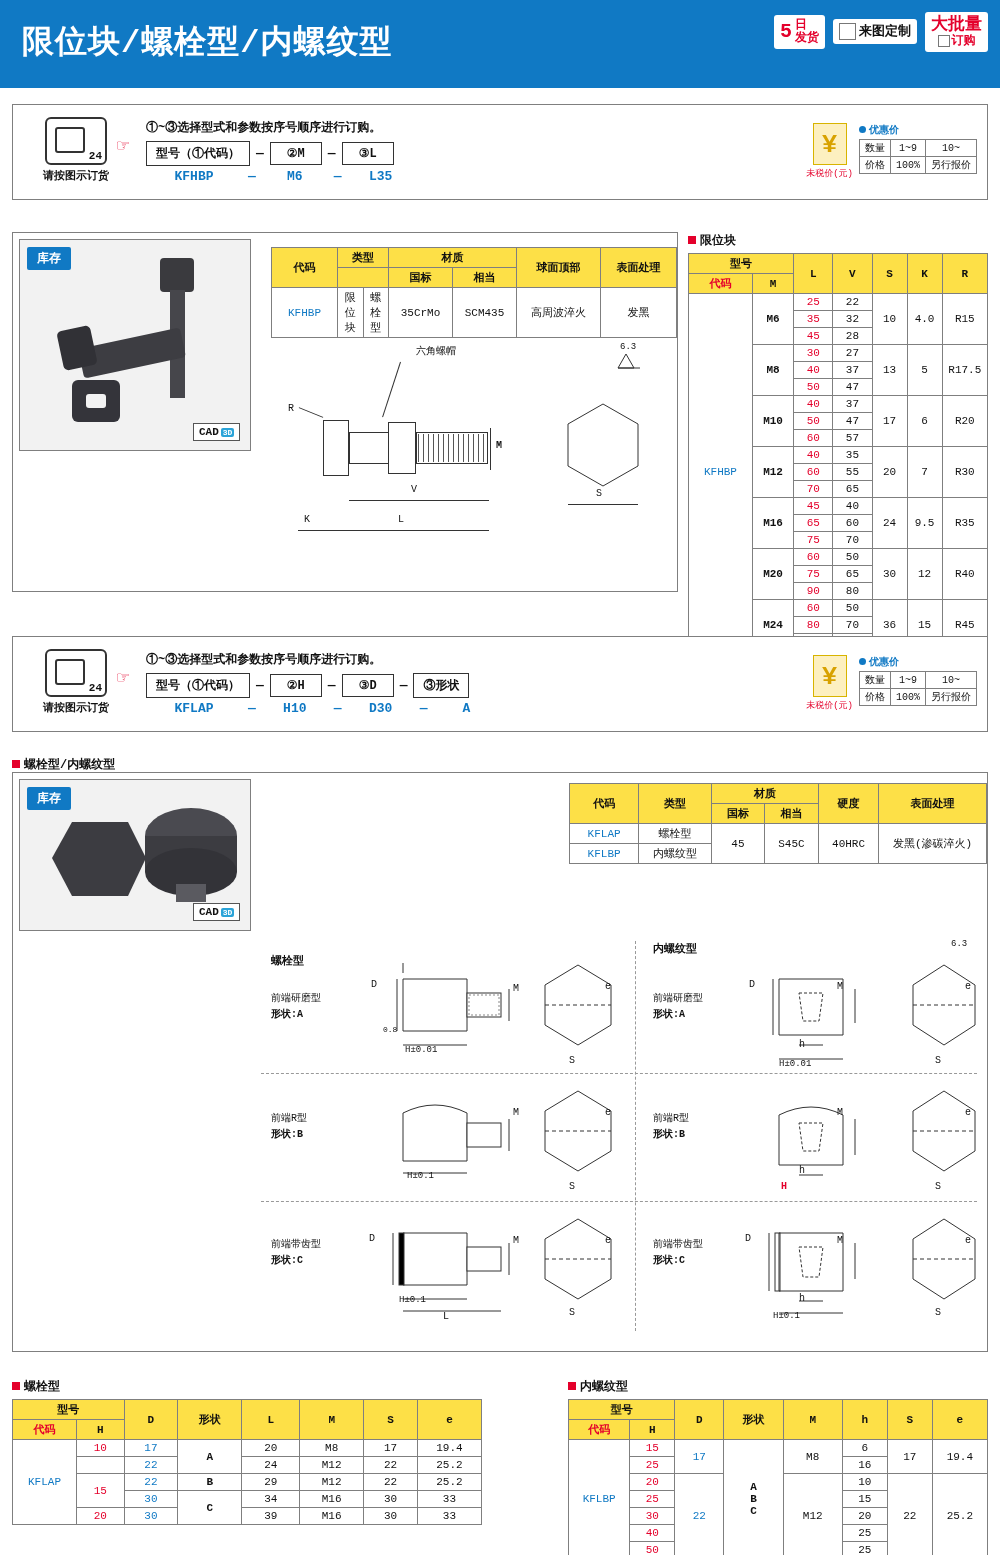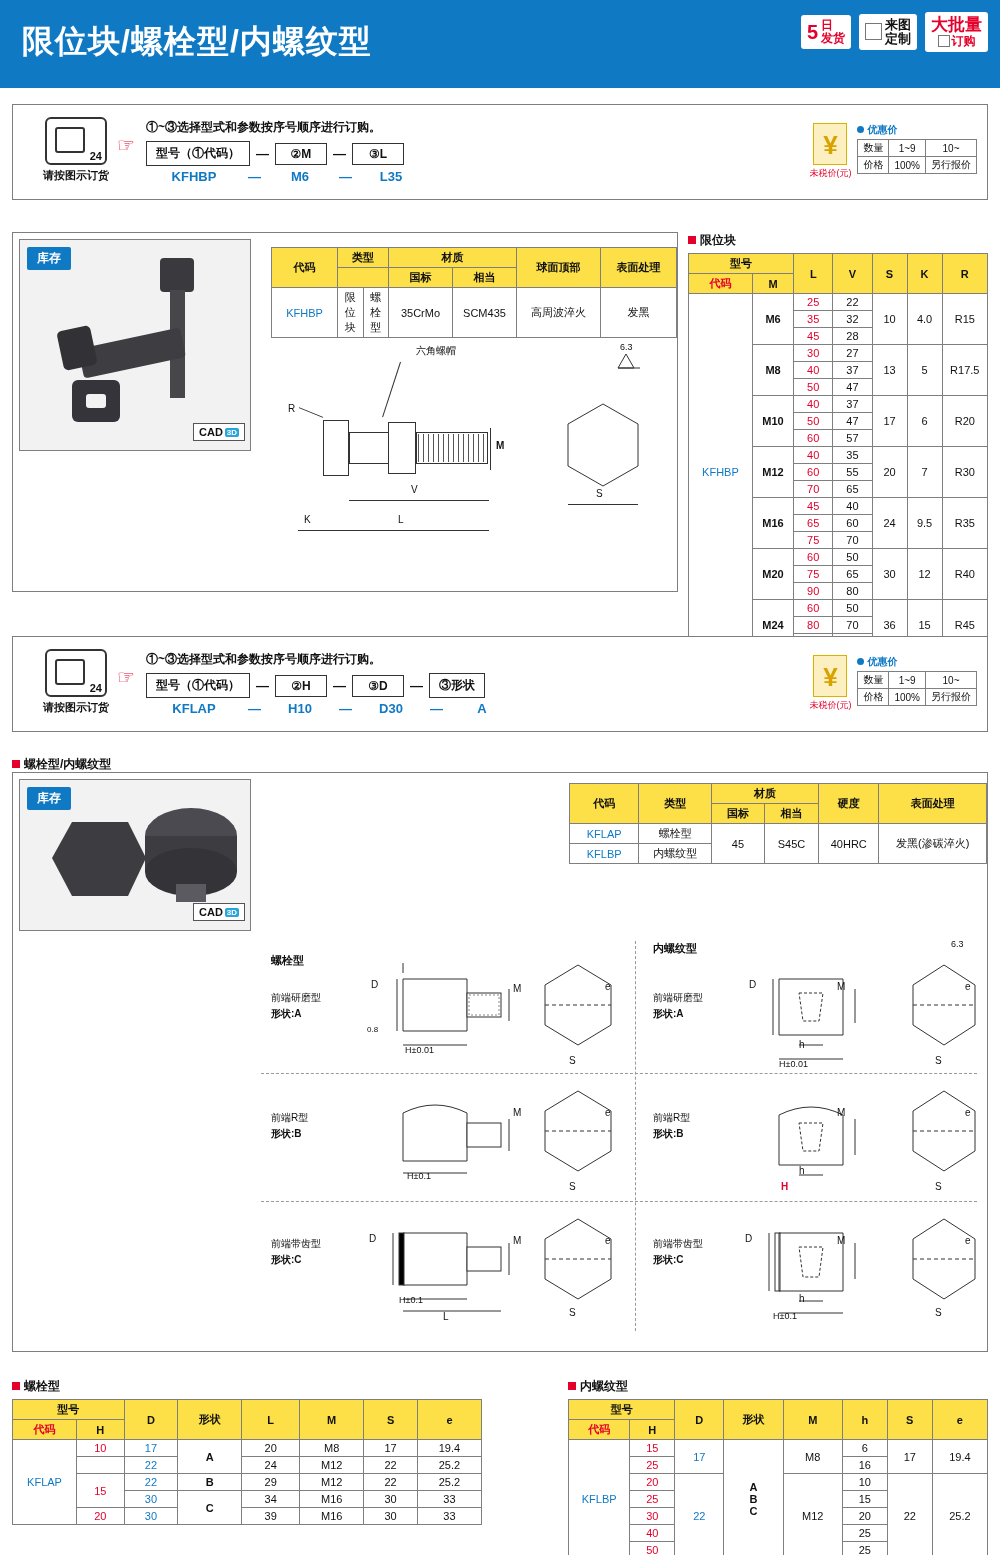--- a/index.html
+++ b/index.html
@@ -6,39 +6,39 @@
   body {
     margin: 0;
     width: 1000px;
     height: 1555px;
     background: #ffffff;
     font-family: "Liberation Sans", sans-serif;
     font-size: 11px;
     color: #111;
     position: relative;
   }
-  .page { position: relative; width: 1000px; height: 1501px; }
+  .page { position: relative; width: 1000px; height: 1501px; font-family: Liberation Mono, monospace; }
 
   
   .header {
     position: absolute; left: 0; top: 0; width: 1000px; height: 88px;
     background: #1079c4;
   }
   .header-title {
     position: absolute; left: 22px; top: 20px;
     font-size: 32px; font-weight: bold; color: #fff; letter-spacing: 1px;
   }
   .badges { position: absolute; right: 12px; top: 12px; display: flex; gap: 8px; align-items: center; }
   .badge {
     background: #fff; border-radius: 3px; padding: 4px 6px; line-height: 1.1;
     display: flex; align-items: center; gap: 3px;
   }
   .badge .b-red { color: #e4002b; font-weight: bold; font-size: 20px; }
   .badge .b-stack { display: flex; flex-direction: column; font-size: 12px; font-weight: bold; color: #e4002b; }
-  .badge .b-dark { color: #111; font-weight: bold; font-size: 13px; display: flex; flex-direction: column; }
+  .badge .b-dark { color: #111; font-weight: bold; font-size: 13px; display: flex; flex-direction: row; }
   .badge .b-big { color: #e4002b; font-weight: bold; font-size: 17px; }
   .mini-icon { width: 17px; height: 17px; border: 1px solid #777; display: inline-block; }
 
   
   .panel { position: absolute; border: 1px solid #7f7f7f; background: #fff; }
   .sec-title { font-size: 12px; font-weight: bold; color: #111; }
   .sq { display: inline-block; width: 8px; height: 8px; background: #e4002b; margin-right: 4px; }
 
   
   .order-strip { border: 1px solid #7f7f7f; background: #fff; position: absolute; }
@@ -530,21 +530,21 @@
       <line x1="20" y1="14" x2="20" y2="4" stroke="#333"></line>
       <rect x="84" y="34" width="34" height="24" fill="#fff" stroke="#333"></rect>
       <rect x="86" y="36" width="30" height="20" fill="none" stroke="#888" stroke-dasharray="2,2"></rect>
       <line x1="20" y1="86" x2="84" y2="86" stroke="#333"></line>
       <line x1="126" y1="30" x2="126" y2="62" stroke="#333"></line>
       <line x1="14" y1="20" x2="14" y2="72" stroke="#333"></line>
     </svg>
     <div class="lbl" style="left:358px; top:206px;">D</div>
     <div class="lbl" style="left:500px; top:210px;">M</div>
     <div class="lbl" style="left:392px; top:272px; font-size:9px;">H±0.01</div>
-    <div class="lbl" style="left:354px; top:252px; font-size:8px;">0.8</div>
+    <div class="lbl" style="left:370px; top:252px; font-size:8px;">0.8</div>
     <svg width="90" height="96" style="position:absolute;left:520px;top:186px;">
       <polygon points="45,6 78,26 78,66 45,86 12,66 12,26" fill="#fff" stroke="#333"></polygon>
       <line x1="12" y1="46" x2="78" y2="46" stroke="#333" stroke-dasharray="4,3"></line>
     </svg>
     <div class="lbl" style="left:556px; top:282px;">S</div>
     <div class="lbl" style="left:592px; top:208px;">e</div>
 
     <div class="lbl" style="left:258px; top:338px;">前端R型</div>
     <div class="lbl-b" style="left:258px; top:354px;">形状:B</div>
     <svg width="190" height="110" style="position:absolute;left:370px;top:312px;">

